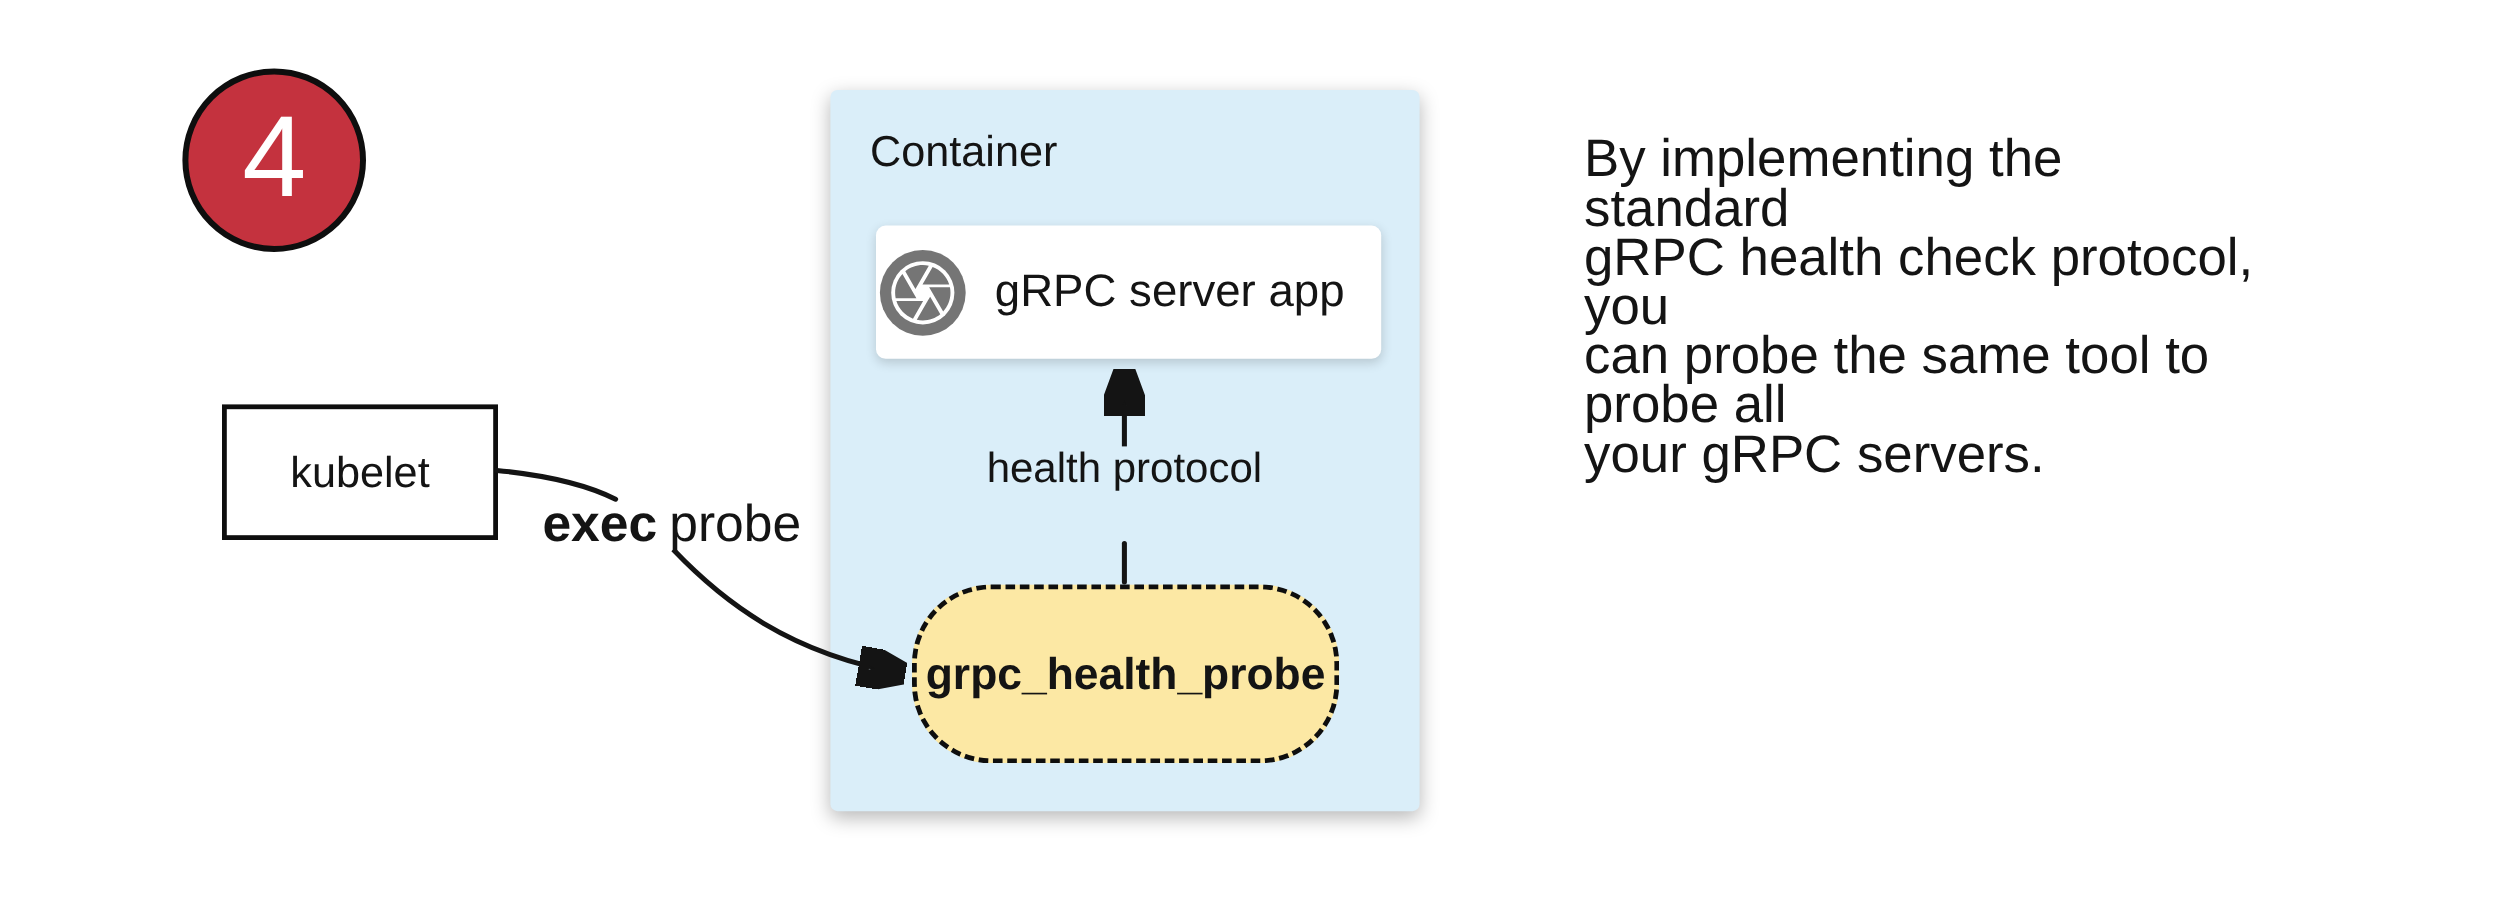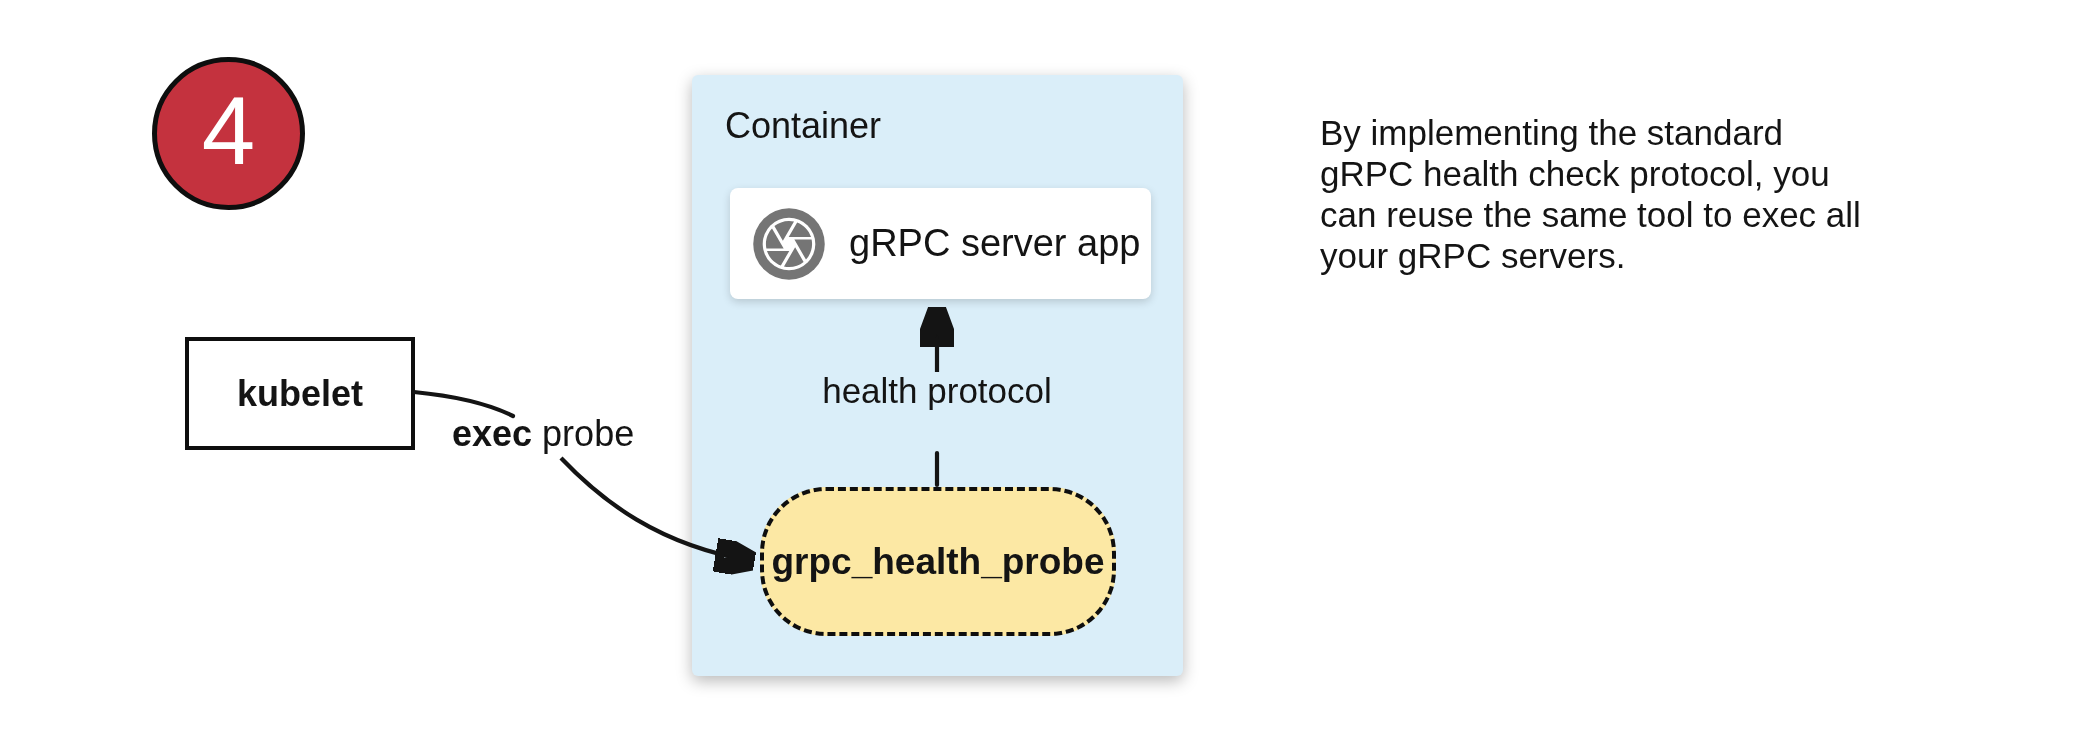--- a/index.html
+++ b/index.html
@@ -20,58 +20,57 @@
     display:flex;align-items:center;justify-content:center;
     color:#fff;font-size:96px;font-weight:500;
   }
   .step-badge span{transform:translateY(-3px)}
 
   .kubelet-box{
     position:absolute;left:185px;top:337px;width:230px;height:113px;
     background:#fff;border:4px solid #0e0e0e;
     display:flex;align-items:center;justify-content:center;
     font-size:36px;
-    font-weight:bold;
   }
 
-  .exec-label{position:absolute;left:452px;top:413px;font-size:36px;white-space:nowrap}
+  .exec-label{position:absolute;left:452px;top:413px;font-size:43px;white-space:nowrap}
   .exec-label .b{font-weight:bold}
   .exec-label .rest{margin-left:10px}
 
   .container-box{
     position:absolute;left:692px;top:75px;width:491px;height:601px;
     background:var(--container-blue);border-radius:6px;
     box-shadow:0 5px 16px rgba(0,0,0,.28);
   }
   .container-title{position:absolute;left:33px;top:30px;font-size:36px}
 
   .server-box{
     position:absolute;left:38px;top:113px;width:421px;height:111px;
     background:#fff;border-radius:8px;box-shadow:0 3px 9px rgba(0,0,0,.16);
-    display:flex;align-items:center;gap:21px;padding-left:20px;
+    display:flex;align-items:center;gap:21px;
     font-size:38px;
   }
   .server-box .icon{width:78px;height:78px;display:inline-flex;color:var(--icon-gray)}
   .server-box .icon svg{width:78px;height:78px}
 
   .protocol-label{
     position:absolute;left:85px;top:295px;width:320px;
     text-align:center;font-size:35px;line-height:42px;
   }
 
   .probe-pill{
     position:absolute;left:68px;top:412px;width:356px;height:149px;
     background:var(--probe-yellow);
     border:4px dashed #0e0e0e;border-radius:66px;
     display:flex;flex-direction:row;align-items:center;justify-content:center;
   }
   .pill-title{font-weight:bold;font-size:37px;line-height:46px}
   .pill-sub{font-size:36px;line-height:40px}
 
-  .note{position:absolute;left:1320px;top:112px;width:580px;font-size:35px;line-height:41px}
+  .note{position:absolute;left:1320px;top:112px;width:580px;font-size:44px;line-height:41px}
 
   .arrows{position:absolute;left:0;top:0;width:2100px;height:750px;pointer-events:none}
   .arrows path,.arrows line{stroke:var(--ink);stroke-width:4.2;fill:none}
 </style>
 </head>
 <body>
 
 <div class="canvas">
 
   <div class="step-badge">
@@ -107,21 +106,21 @@
     </div>
 
     <div class="probe-pill">
       <div class="pill-title">grpc_health_probe</div>
     </div>
   </div>
 
   <div class="note">
     <div>By implementing the standard</div>
     <div>gRPC health check protocol, you</div>
-    <div>can reuse the same tool to exec all</div>
+    <div>can probe the same tool to probe all</div>
     <div>your gRPC servers.</div>
   </div>
 
   <svg class="arrows" viewBox="0 0 2100 750">
     <defs>
       <marker id="ah" markerWidth="9.4" markerHeight="8" refX="8.8" refY="4" orient="auto" markerUnits="strokeWidth">
         <path d="M0,0.6 L9.2,4 L0,7.4 z" fill="#141414" stroke="none"></path>
       </marker>
     </defs>
     <path d="M414,392 C455,396 489,404 513,416" stroke-linecap="round"></path>

